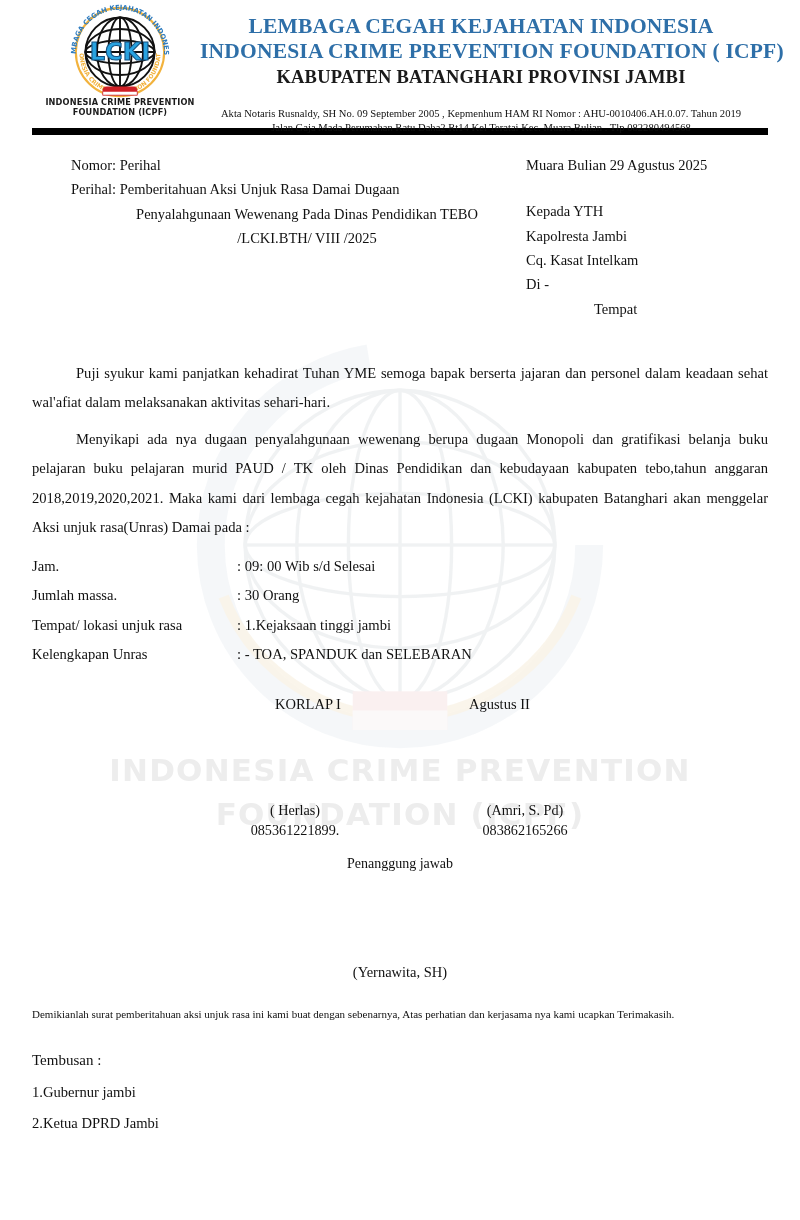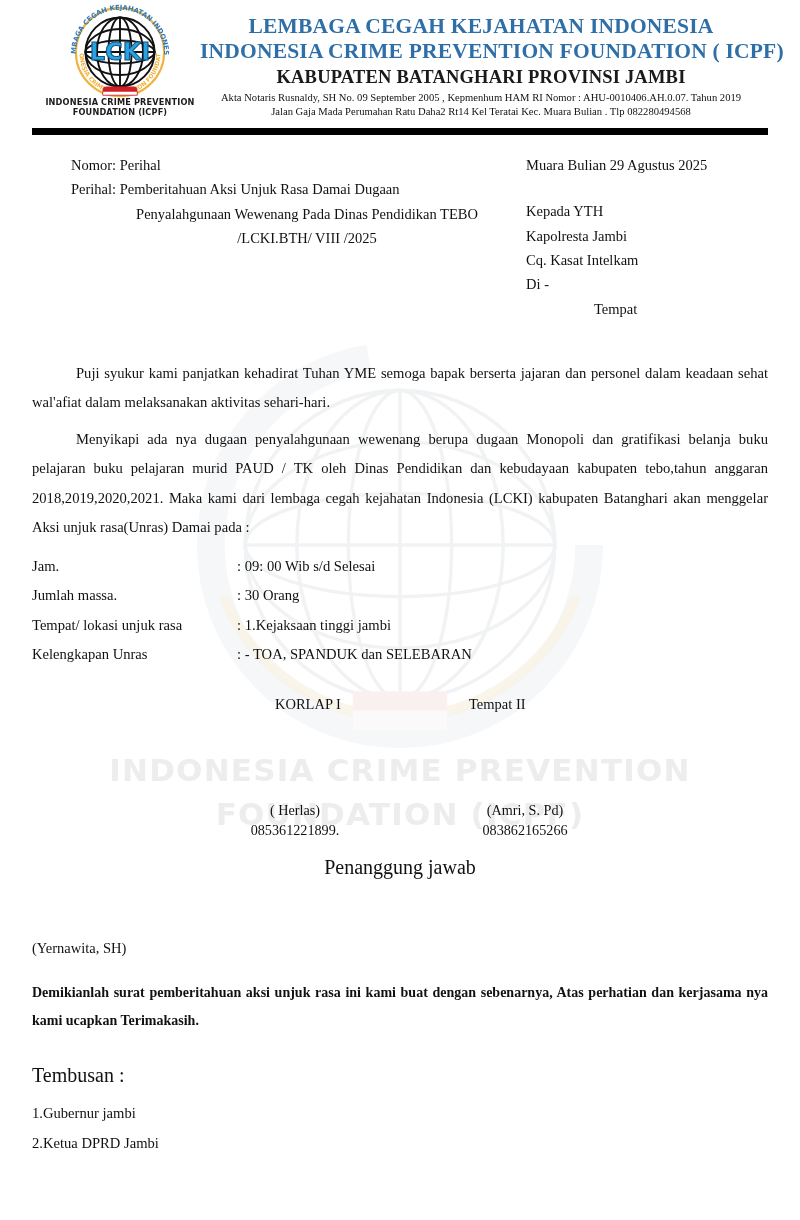--- a/index.html
+++ b/index.html
@@ -103,21 +103,21 @@
     margin-top: 1px;
     white-space: nowrap;
   }
   .org-legal, .org-address {
     font-family: "Liberation Serif", serif;
     font-size: 10.6px;
     line-height: 1.35;
     color: #111111;
     white-space: nowrap;
   }
-  .org-legal { margin-top: 2px; }
+  .org-legal { margin-top: 18px; }
 
   .rule-bar {
     height: 7px;
     background: #000000;
     margin: 4px 0 0 0;
   }
 
   
   .ref-block {
     position: relative;
@@ -200,39 +200,39 @@
     text-align: center;
   }
   .korlap-col-1 { left: 163px; }
   .korlap-col-2 { left: 393px; }
 
   .penanggung {
     position: absolute;
     top: 160px;
     left: 0; right: 0;
     text-align: center;
-    font-size: 20px;
+    font-size: 14px;
   }
 
   .pj-name {
-    margin-top: 44px;
+    margin-top: 68px;
+    text-align: center;
     font-size: 14.5px;
   }
 
   
   .closing {
     margin-top: 22px;
-    font-size: 14px;
+    font-size: 11px;
     line-height: 2.02;
     text-align: justify;
-    font-weight: bold;
   }
   .tembusan-title {
     margin-top: 20px;
-    font-size: 20px;
+    font-size: 15px;
     line-height: 2.02;
   }
   .tembusan-list {
     font-size: 14.6px;
     line-height: 2.1;
     margin-top: 2px;
   }
 </style>
 </head>
 <body>
@@ -362,21 +362,21 @@
     </div>
     <div class="detail-row">
       <div class="detail-label">Kelengkapan Unras</div>
       <div class="detail-value">: - TOA, SPANDUK dan SELEBARAN</div>
     </div>
   </section>
 
   <section class="sig-block">
     <div class="korlap-titles">
       <span class="korlap-1-title">KORLAP I</span>
-      <span class="korlap-2-title">Tempat II</span>
+      <span class="korlap-2-title">Agustus II</span>
     </div>
 
     <div class="korlap-names">
       <div class="korlap-col korlap-col-1">
         <div>( Herlas)</div>
         <div>085361221899.</div>
       </div>
       <div class="korlap-col korlap-col-2">
         <div>(Amri, S. Pd)</div>
         <div>083862165266</div>

